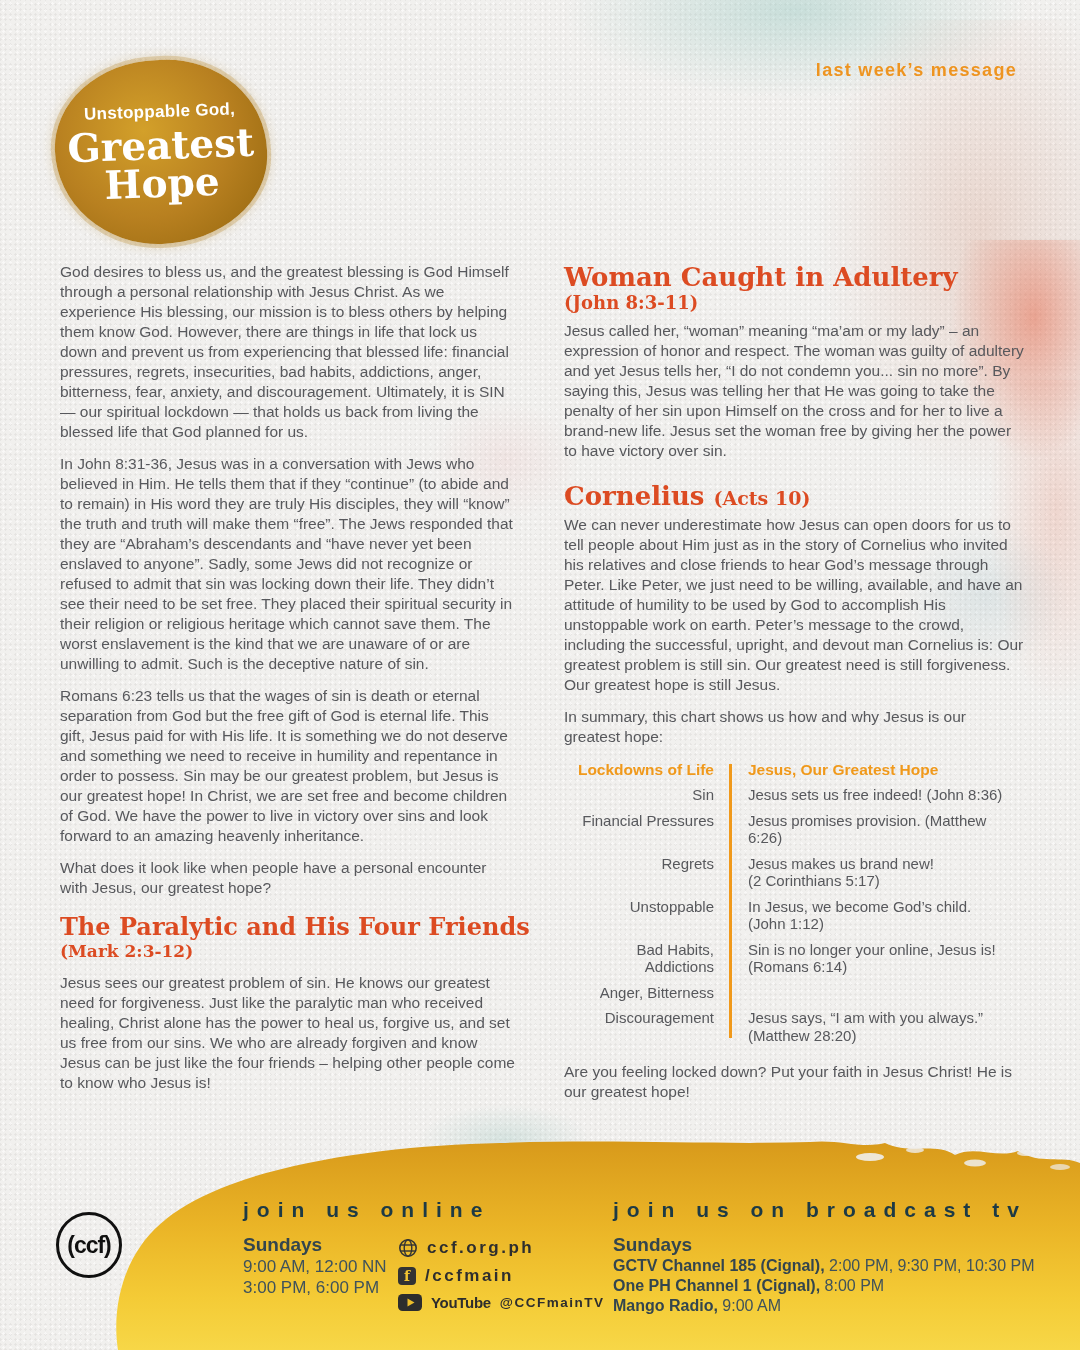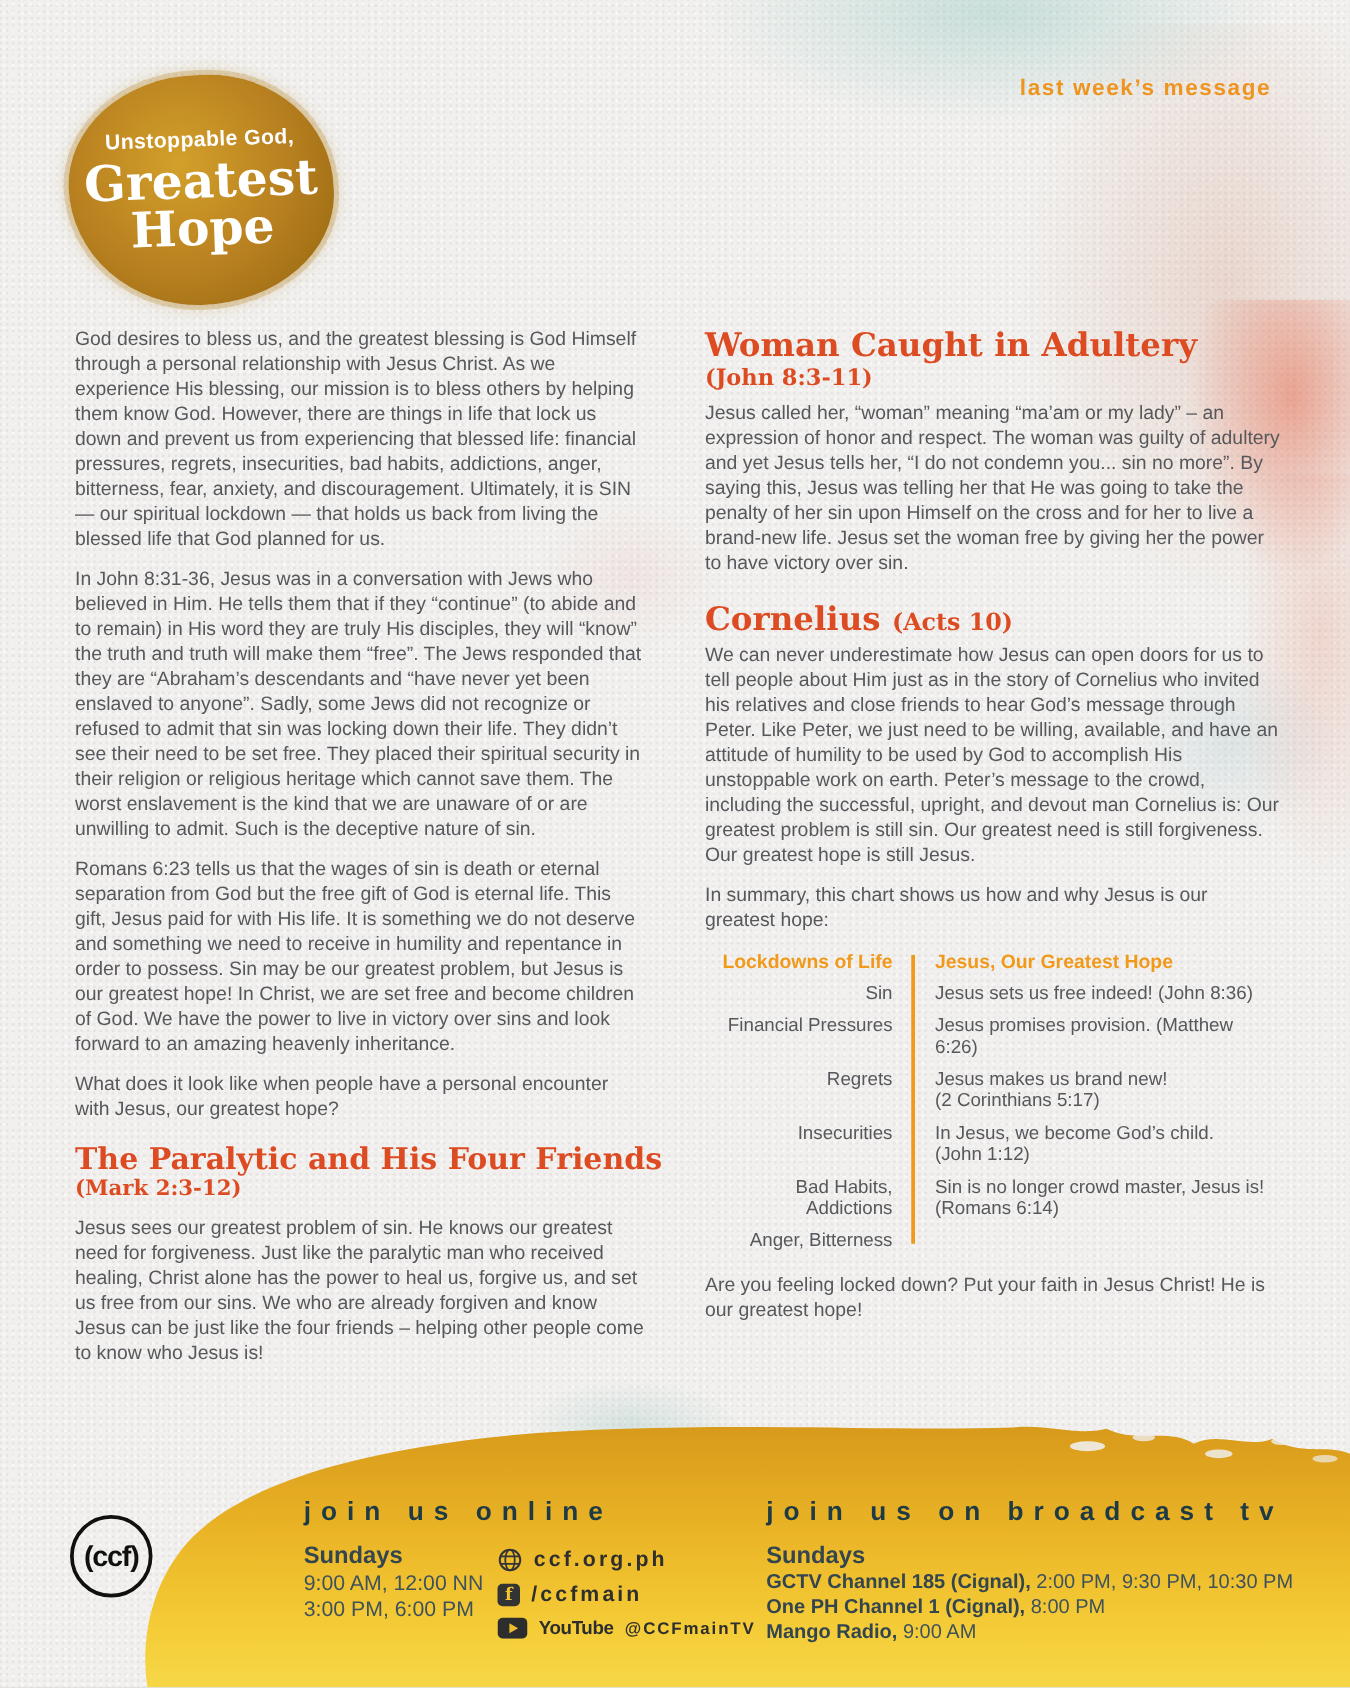--- a/index.html
+++ b/index.html
@@ -163,29 +163,33 @@
       </div>
       <div class="t-row">
         <div class="t-cell t-left">Financial Pressures</div>
         <div class="t-cell"><span>Jesus promises provision. (Matthew 6:26)</span><span class="t-ref"></span></div>
       </div>
       <div class="t-row">
         <div class="t-cell t-left">Regrets</div>
         <div class="t-cell"><span>Jesus makes us brand new!</span><span class="t-ref">(2 Corinthians 5:17)</span></div>
       </div>
       <div class="t-row">
-        <div class="t-cell t-left">Insecurities</div>
+        <div class="t-cell t-left">Unstoppable</div>
         <div class="t-cell"><span>In Jesus, we become God’s child.</span><span class="t-ref">(John 1:12)</span></div>
       </div>
       <div class="t-row">
         <div class="t-cell t-left">Bad Habits, Addictions</div>
-        <div class="t-cell"><span>Sin is no longer crowd master, Jesus is!</span><span class="t-ref">(Romans 6:14)</span></div>
+        <div class="t-cell"><span>Sin is no longer your online, Jesus is!</span><span class="t-ref">(Romans 6:14)</span></div>
       </div>
       <div class="t-row">
         <div class="t-cell t-left">Anger, Bitterness</div>
+      </div>
+      <div class="t-row">
+        <div class="t-cell t-left">Discouragement</div>
+        <div class="t-cell"><span>Jesus says, “I am with you always.”</span><span class="t-ref">(Matthew 28:20)</span></div>
       </div>
     </div>
 
     <p class="body-p closing">Are you feeling locked down? Put your faith in Jesus Christ! He is our greatest hope!</p>
   </div>
 
   <svg class="gold-swath" viewBox="0 0 1080 235" preserveAspectRatio="none">
     <defs>
       <linearGradient id="goldgrad" x1="0" y1="0" x2="0" y2="1">
         <stop offset="0" stop-color="#D89A1B"></stop>

